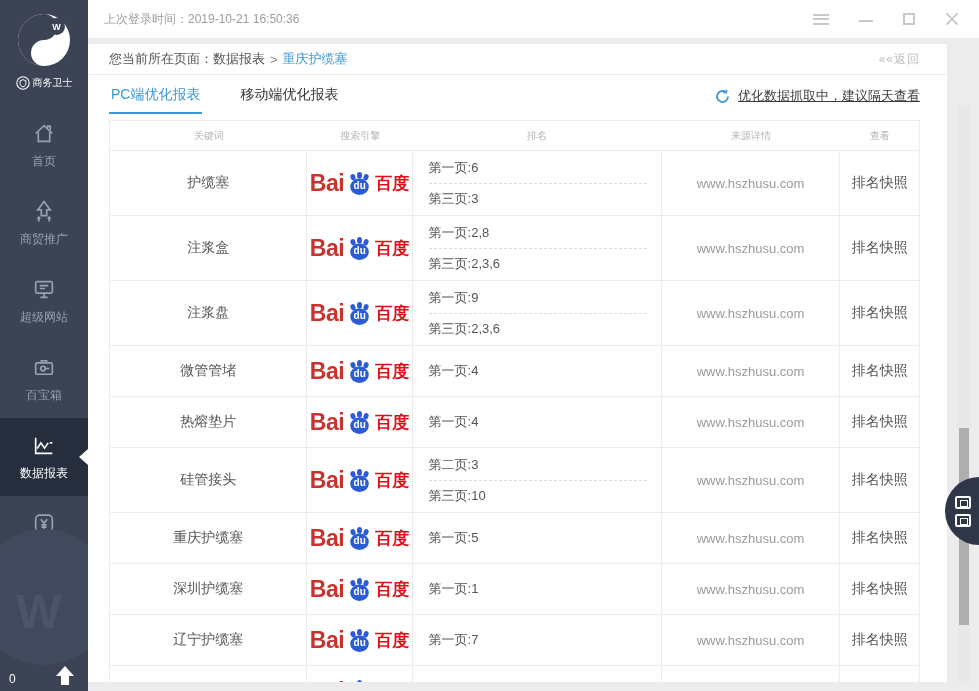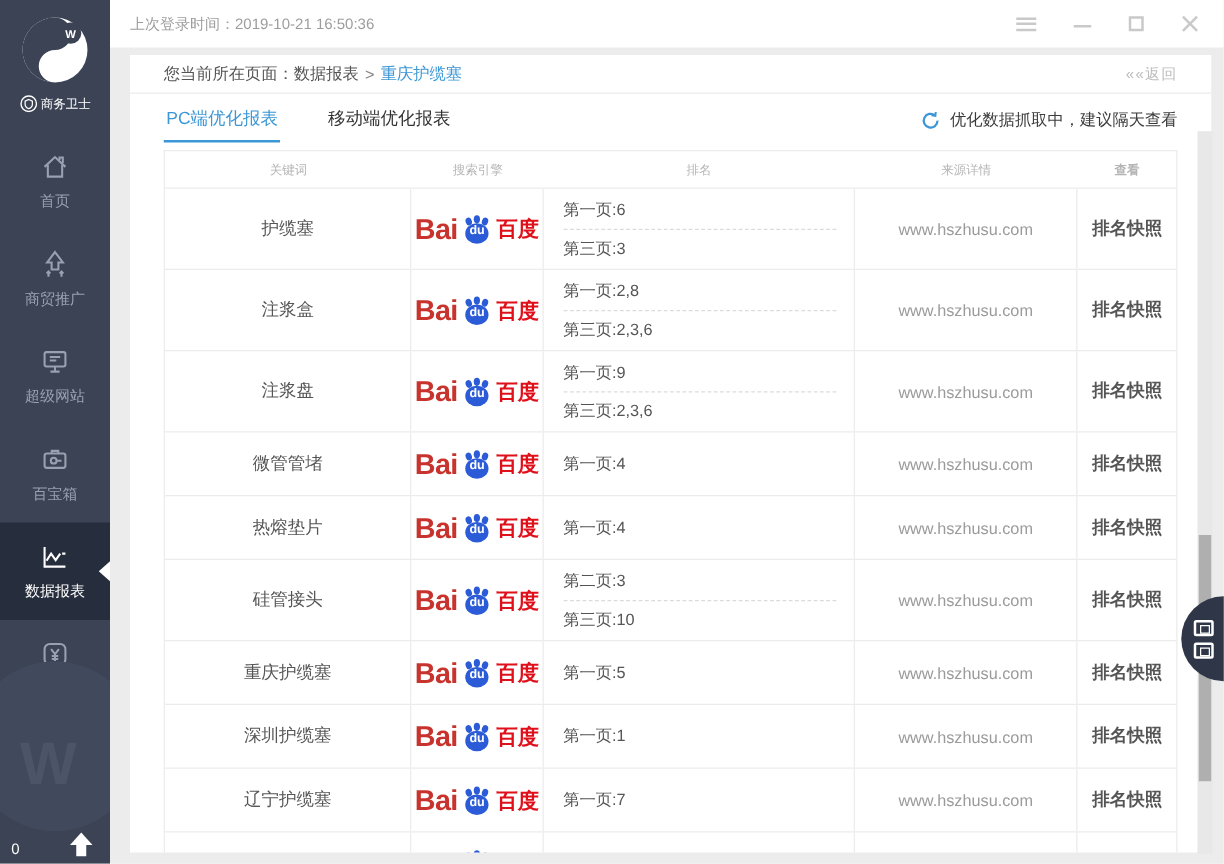--- a/index.html
+++ b/index.html
@@ -34,35 +34,35 @@
   .ic-menu { width:16px; height:11px; display:flex; flex-direction:column; justify-content:space-between; }
   .ic-menu i { display:block; height:2px; background:#C9C9C9; }
   .ic-min { width:14px; height:2px; background:#C9C9C9; margin-bottom:-4px; }
   .ic-max { width:12px; height:12px; border:2px solid #C9C9C9; }
   .ic-close { width:14px; height:14px; position:relative; }
   .ic-close::before,.ic-close::after { content:""; position:absolute; left:-1px; top:6px; width:16px; height:2px; background:#C9C9C9; }
   .ic-close::before { transform:rotate(45deg); }
   .ic-close::after { transform:rotate(-45deg); }
 
   
-  .panel { position:absolute; left:104px; top:44px; width:865px; height:638px; background:#fff; overflow:hidden; }
+  .panel { position:absolute; left:82px; top:44px; width:865px; height:638px; background:#fff; overflow:hidden; }
   .crumb-row { height:31px; display:flex; align-items:center; padding:0 27px; border-bottom:1px solid #ECECEC; font-size:13px; color:#555; }
   .crumb-sep { margin:0 5px; color:#888; }
   .crumb-link { color:#3B97D6; cursor:pointer; }
   .back-link { margin-left:auto; color:#BDBDBD; font-size:12px; cursor:pointer; letter-spacing:1px; }
 
   .tab-row { height:39px; display:flex; align-items:flex-end; padding:0 27px; }
   .tab { font-size:14px; color:#333; margin-right:36px; padding:0 2px 10px; cursor:pointer; }
   .tab.active { color:#3B97D6; border-bottom:2px solid #3B97D6; padding-bottom:8px; }
-  .notice { margin-left:auto; display:flex; align-items:center; gap:7px; font-size:13px; color:#3B3B3B; padding-bottom:9px; }
+  .notice { margin-left:auto; display:flex; align-items:center; gap:7px; font-size:13px; color:#3B3B3B; padding-bottom:9px;text-decoration:underline; }
 
   .table { margin:6px 27px 0; border:1px solid #ECECEC; border-bottom:none; }
   .t-head { display:flex; height:30px; align-items:center; border-bottom:1px solid #ECECEC; color:#B5B5B5; font-size:10px; }
   .hc { text-align:center; }
-  .c1 { width:201px; } .c2 { width:107px; } .c3 { width:253px; } .c4 { width:182px; } .c5 { width:80px;font-weight:bold; }
+  .c1 { width:201px; } .c2 { width:107px; } .c3 { width:253px; } .c4 { width:182px; } .c5 { width:80px; }
   .t-row { display:flex; border-bottom:1px solid #ECECEC; }
   .t-row.two { height:65px; } .t-row.one { height:51px; }
   .cell { display:flex; align-items:center; justify-content:center; border-right:1px solid #ECECEC; }
   .c-view { border-right:none; }
   .c-kw { font-size:14px; color:#555; }
   .c-rank { flex-direction:column; align-items:stretch; justify-content:center; padding:0 14px 0 16px; }
   .rank-line { font-size:13px; color:#555; line-height:30px; }
   .rank-line.divided { border-bottom:1px dashed #DBDBDB; }
   .c-src { font-size:13px; color:#9B9B9B; }
   .snap { font-size:14px; color:#555; cursor:pointer; text-decoration:none; }

